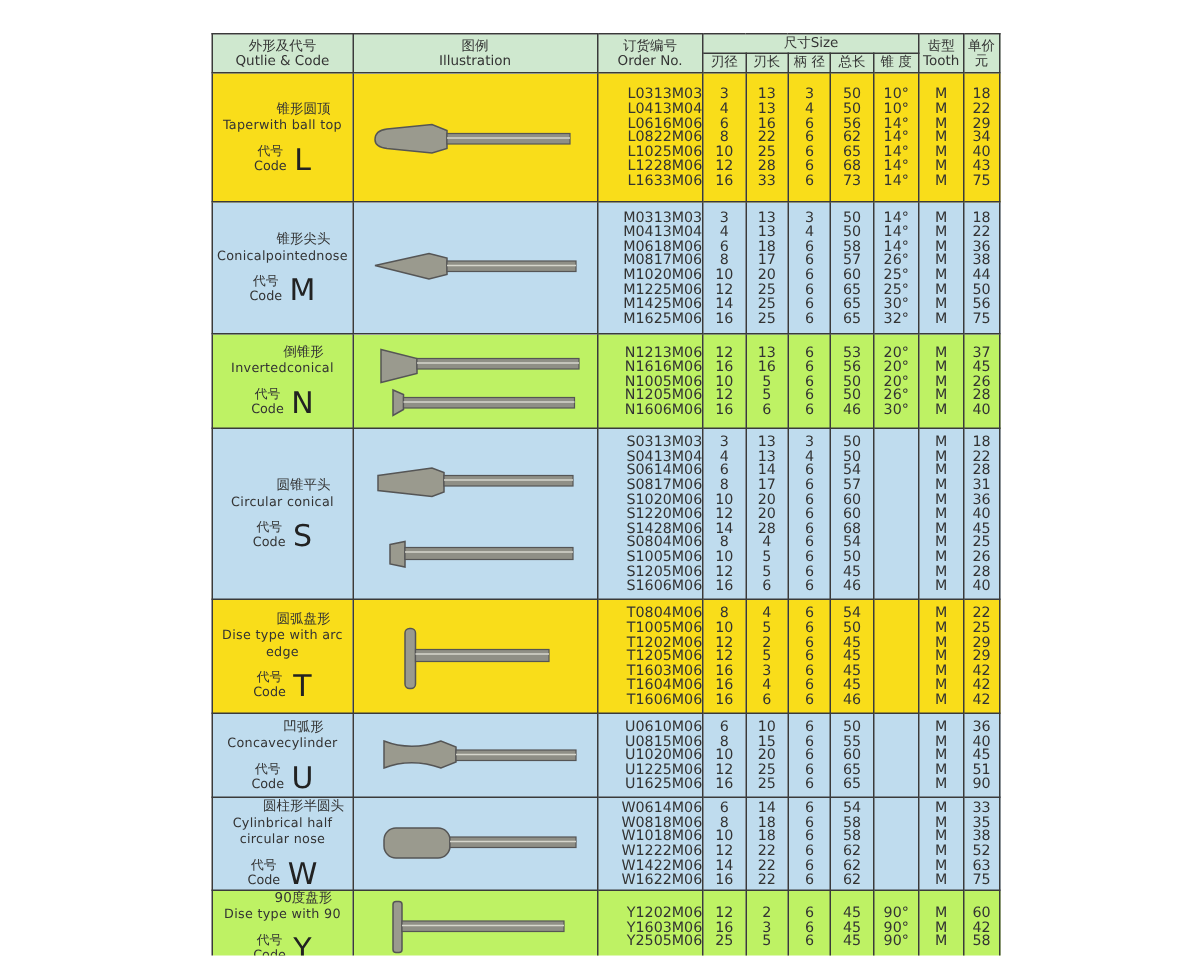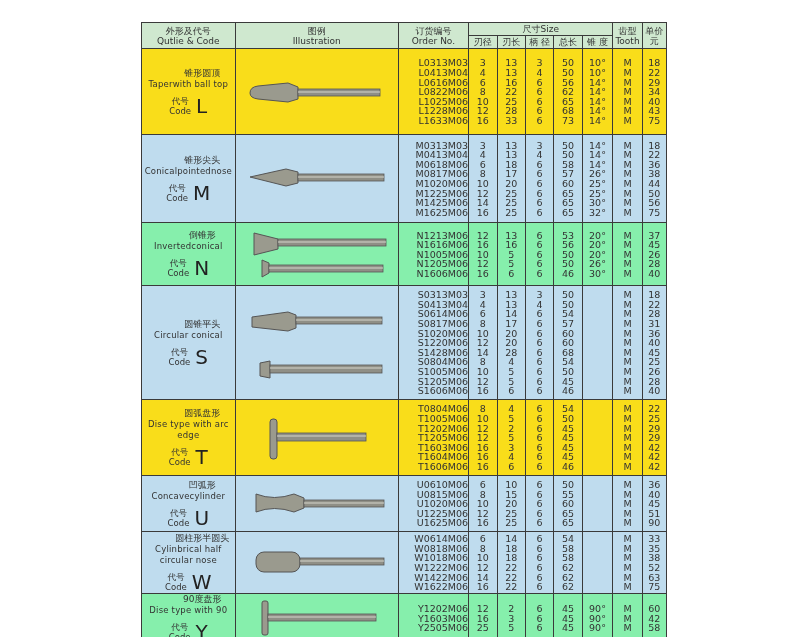--- a/index.html
+++ b/index.html
@@ -12,21 +12,21 @@
   .hdr-top th { height:12px; }
   .col-outline { width:89px; }
   .col-illus { width:155px; }
   .col-order { width:67px; }
   .col-s { width:27px; }
   .col-cone { width:29px; }
   .col-tooth { width:28px; }
   .col-price { width:23px; }
   .yellow { background:#f9dd1a; }
   .blue { background:#bfdcee; }
-  .pink { background:#86efac; }
+  .pink { background:#bef264; }
   .outline-cell { text-align:center; vertical-align:middle; font-size:8.5px; line-height:11px; color:#333; }
   .outline-cell .cn { display:block; font-size:9px;padding-left:28px; }
   .outline-cell .en { display:block; font-size:8.5px; letter-spacing:0.2px; }
   .code-line { display:flex; justify-content:center; gap:5px; margin-top:6px; }
   .code-small { font-size:8.5px; line-height:10px; text-align:center; }
   .code-letter { font-size:20px; line-height:20px; color:#222; }
   .illus-cell { position:relative; }
   .stack { font-size:9.5px; line-height:9.6px; padding:2px 0 1px 0; vertical-align:middle; color:#333; }
   .stack div { height:9.6px; white-space:nowrap; }
   .order .stack, .stack.left { text-align:right; padding-left:9px; }

